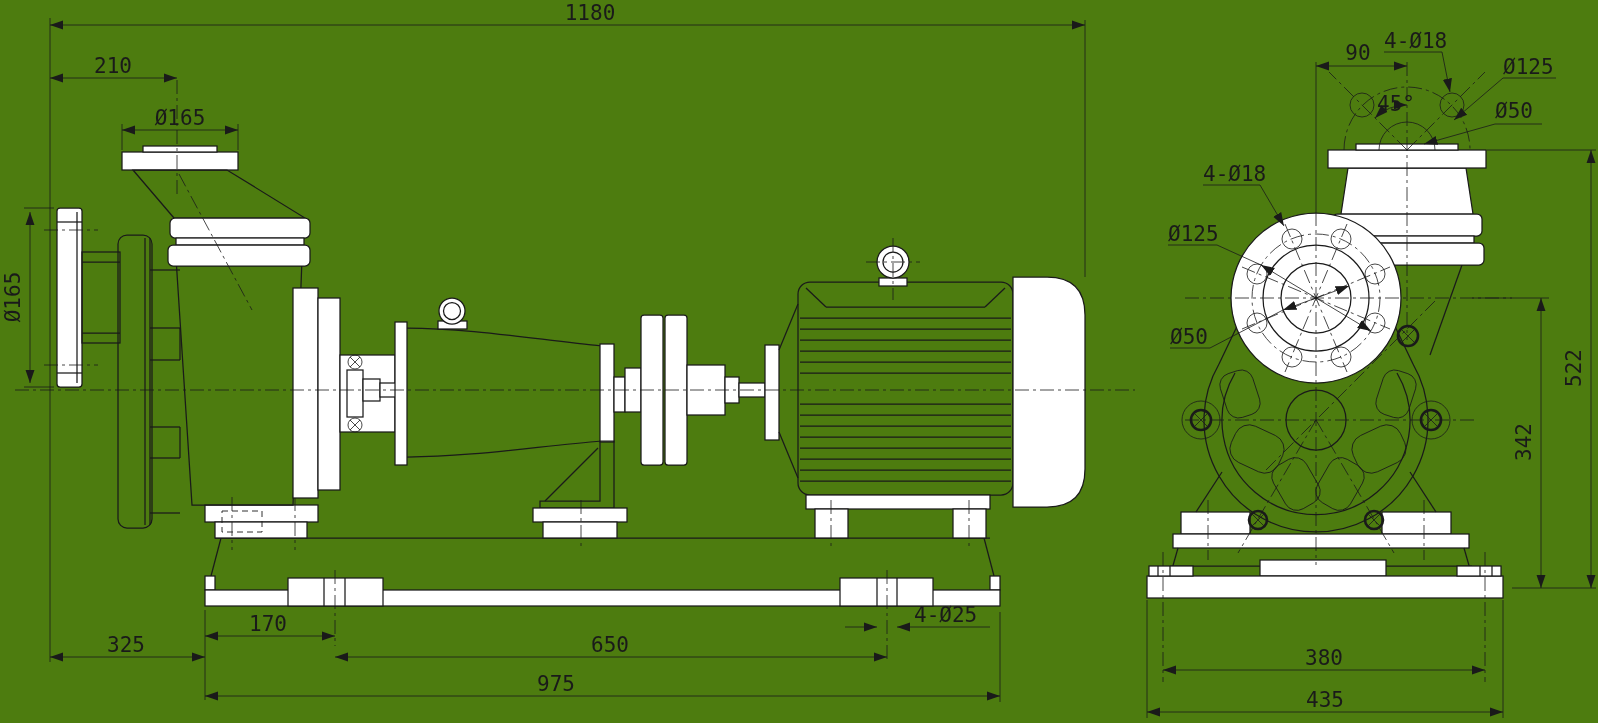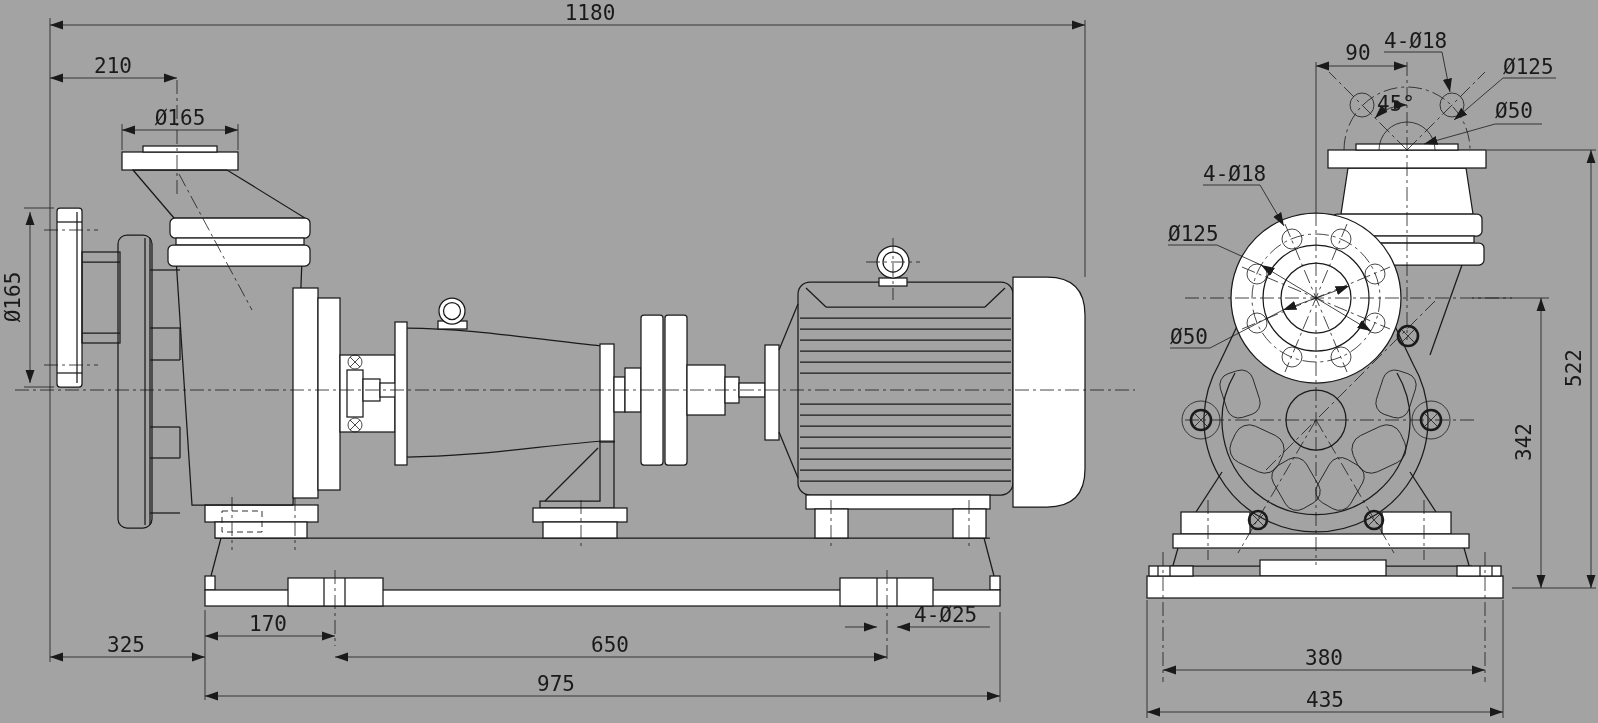--- a/index.html
+++ b/index.html
@@ -1,16 +1,16 @@
 <!DOCTYPE html>
 <html><head>
 <meta charset="utf-8">
 <style>
   html,body{margin:0;padding:0;background:#ffffff;}
-  .stage{position:relative;width:1598px;height:723px;background:#a3a3a3;overflow:hidden;}
+  .stage{position:relative;width:1598px;height:723px;background:#4d7c0f;overflow:hidden;}
   svg{display:block;}
   
   .ln{stroke:#1a1a1a;stroke-width:1.25;fill:none;stroke-linecap:butt;stroke-linejoin:miter;}
   .lnw{stroke:#1a1a1a;stroke-width:1.25;fill:#ffffff;}
   .tn{stroke:#1a1a1a;stroke-width:0.8;fill:none;}
   .cl{stroke:#1a1a1a;stroke-width:0.8;fill:none;stroke-dasharray:14 4 3 4;}
   .hid{stroke:#1a1a1a;stroke-width:0.9;fill:none;stroke-dasharray:6 4;}
   .bold{stroke:#1a1a1a;stroke-width:2.6;fill:none;}
   .dim{stroke:#1a1a1a;stroke-width:0.8;fill:none;}
   text.d{font-family:"DejaVu Sans Mono",monospace;font-size:21px;fill:#1a1a1a;}

